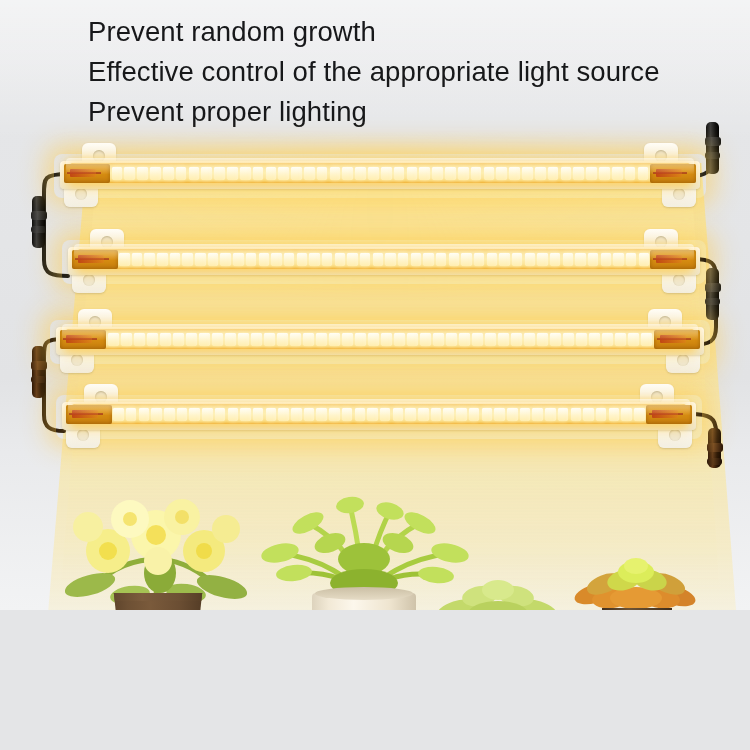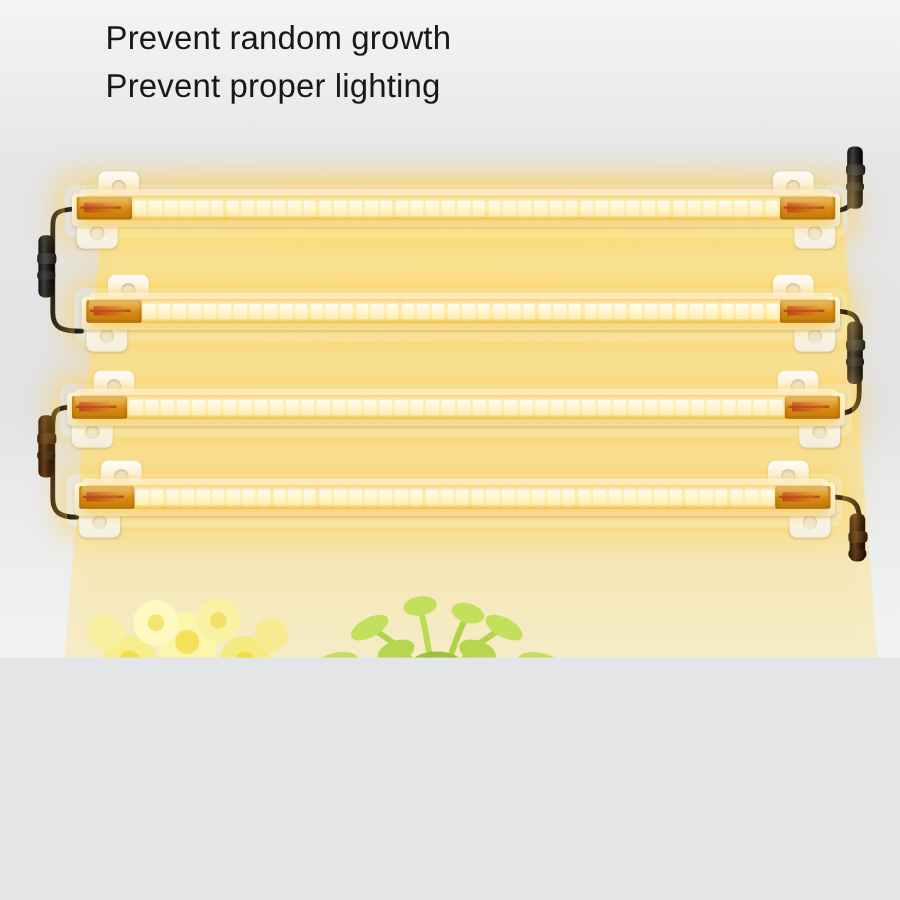--- a/index.html
+++ b/index.html
@@ -1,21 +1,21 @@
 <!DOCTYPE html>
 <html><head>
 <meta charset="utf-8">
 <style>
   html,body{margin:0;padding:0;}
   body{
     width:750px;height:750px;overflow:hidden;
     font-family:"Liberation Sans","DejaVu Sans",sans-serif;
     background:#e4e5e7;
   }
-  #stage{position:relative;width:750px;height:548px;overflow:hidden;background:#e4e5e7;}
+  #stage{position:relative;width:750px;height:610px;overflow:hidden;background:#e4e5e7;}
 
   
   .backdrop{
     position:absolute;inset:0;
     background:linear-gradient(180deg,#e6e7e9 0%,#e4e5e7 40%,#e2e3e5 62%,#e9eaec 74%,#f2f3f4 100%);
   }
   .wall-shadow{
     position:absolute;left:0;right:0;top:0;height:140px;
     background:linear-gradient(180deg,rgba(255,255,255,.55),rgba(255,255,255,0));
   }
@@ -229,20 +229,21 @@
   <div class="cone"></div>
   <div class="cone-core"></div>
   <div class="cone-glowtop"></div>
 
   <div class="table-edge"></div>
   <div class="table-top"></div>
   <div class="table-front"></div>
 
   <div class="headlines">
     <div class="headline">Prevent random growth</div>
+    <div class="headline">Effective control of the appropriate light source</div>
     <div class="headline">Prevent proper lighting</div>
   </div>
 
   <div class="cable" style="left:690px;top:128px;">
     <svg width="60" height="60">
         <path d="M0,48 C16,48 22,44 22,30 L22,2" stroke="#141414" stroke-width="4" fill="none" stroke-linecap="round"></path>
       </svg>
   </div>
   <div class="connector" style="left:706px;top:122px;"></div>
 

